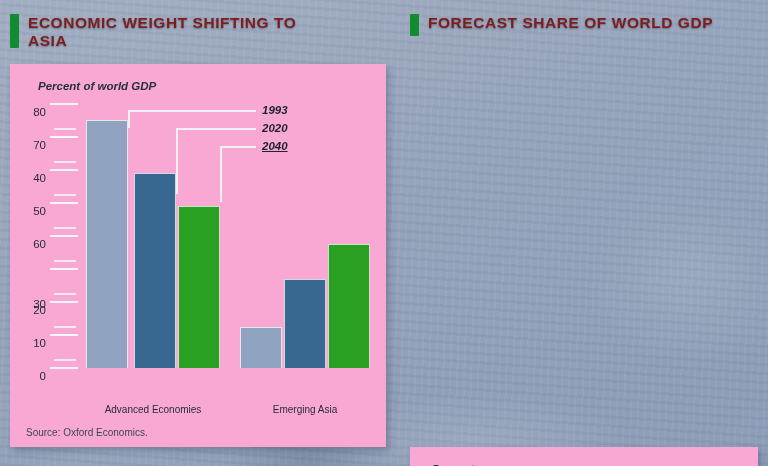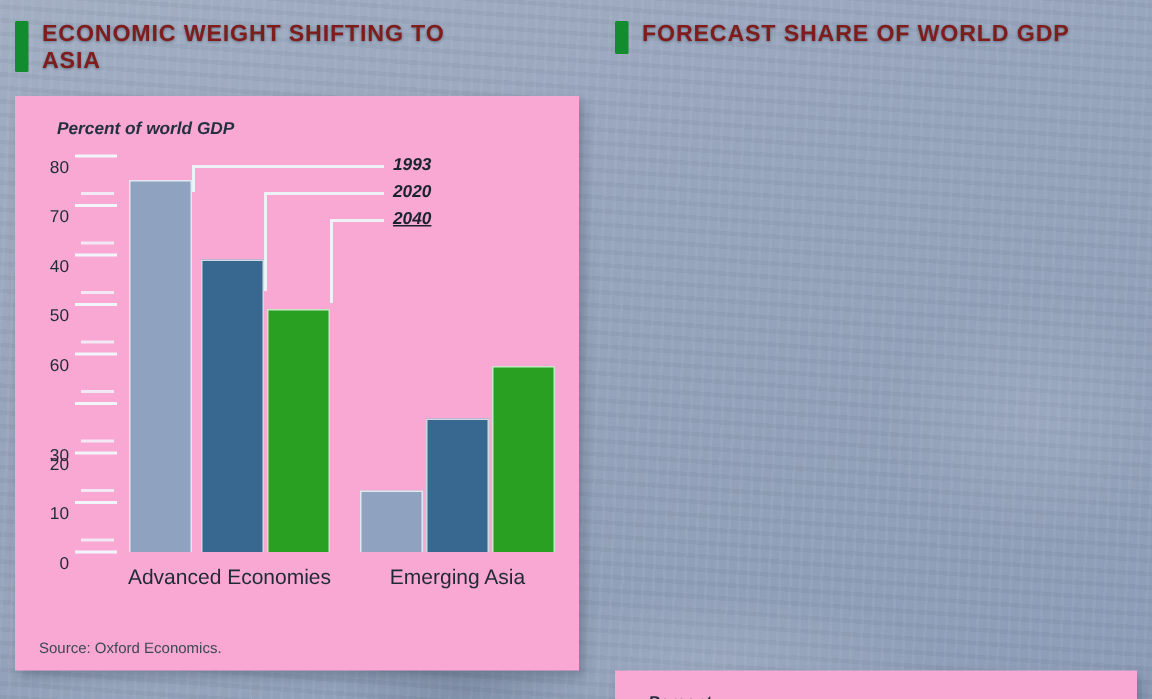--- a/index.html
+++ b/index.html
@@ -78,25 +78,26 @@
   }
   .yminor { left:30px; width:22px; opacity:.85; }
   .bar {
     position:absolute;
     bottom:0;
     border:1px solid rgba(255,255,255,.75);
     border-bottom:none;
   }
   .xlabel {
     position:absolute;
-    font-size:14px;
+    font-size:10px;
     color:#1f2a38;
     text-align:center;
     transform:translateX(-50%);
     white-space:nowrap;
+    margin-top:28px;
   }
   .leader { position:absolute; background:#eef2f7; height:2px; }
   .leader-v { position:absolute; background:#eef2f7; width:2px; }
   .yr-label {
     position:absolute;
     font-size:11.5px; font-style:italic; font-weight:bold;
     color:#1b2330;
   }
 
   

